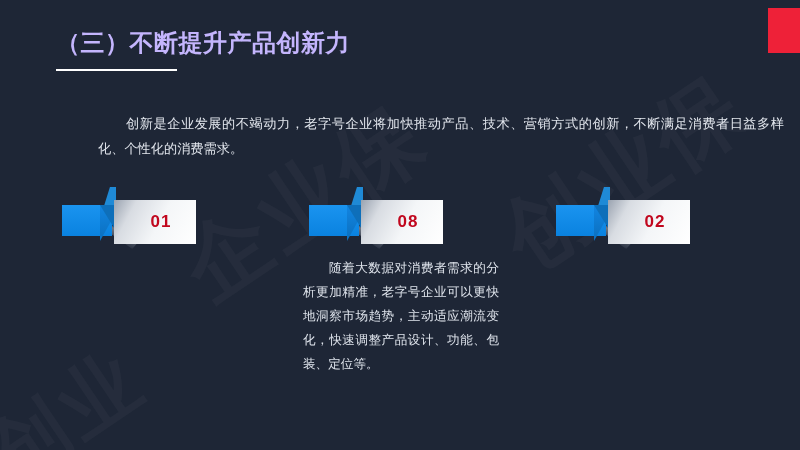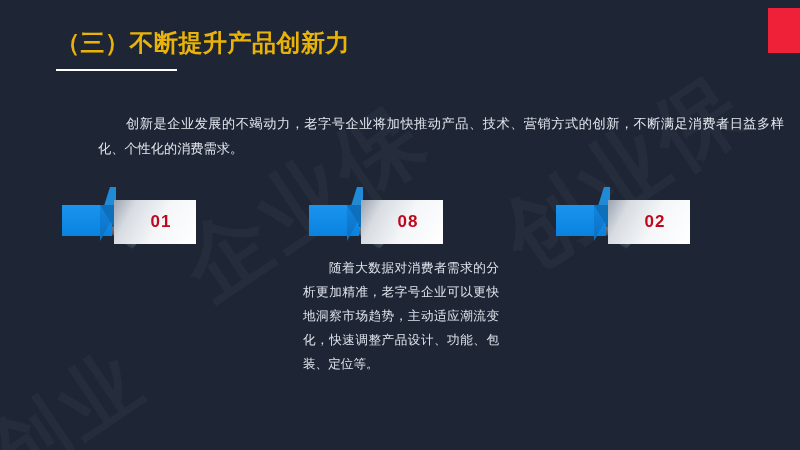--- a/index.html
+++ b/index.html
@@ -57,21 +57,21 @@
     position: absolute;
     left: 56px;
     top: 28px;
     z-index: 3;
   }
   .slide-title {
     margin: 0;
     font-size: 24px;
     line-height: 30px;
     font-weight: bold;
-    color: #eab308;
+    color: #c4b5fd;
     letter-spacing: 0.5px;
   }
   .title-rule {
     margin-top: 11px;
     width: 121px;
     height: 2px;
     background: #ffffff;
   }
 
   

